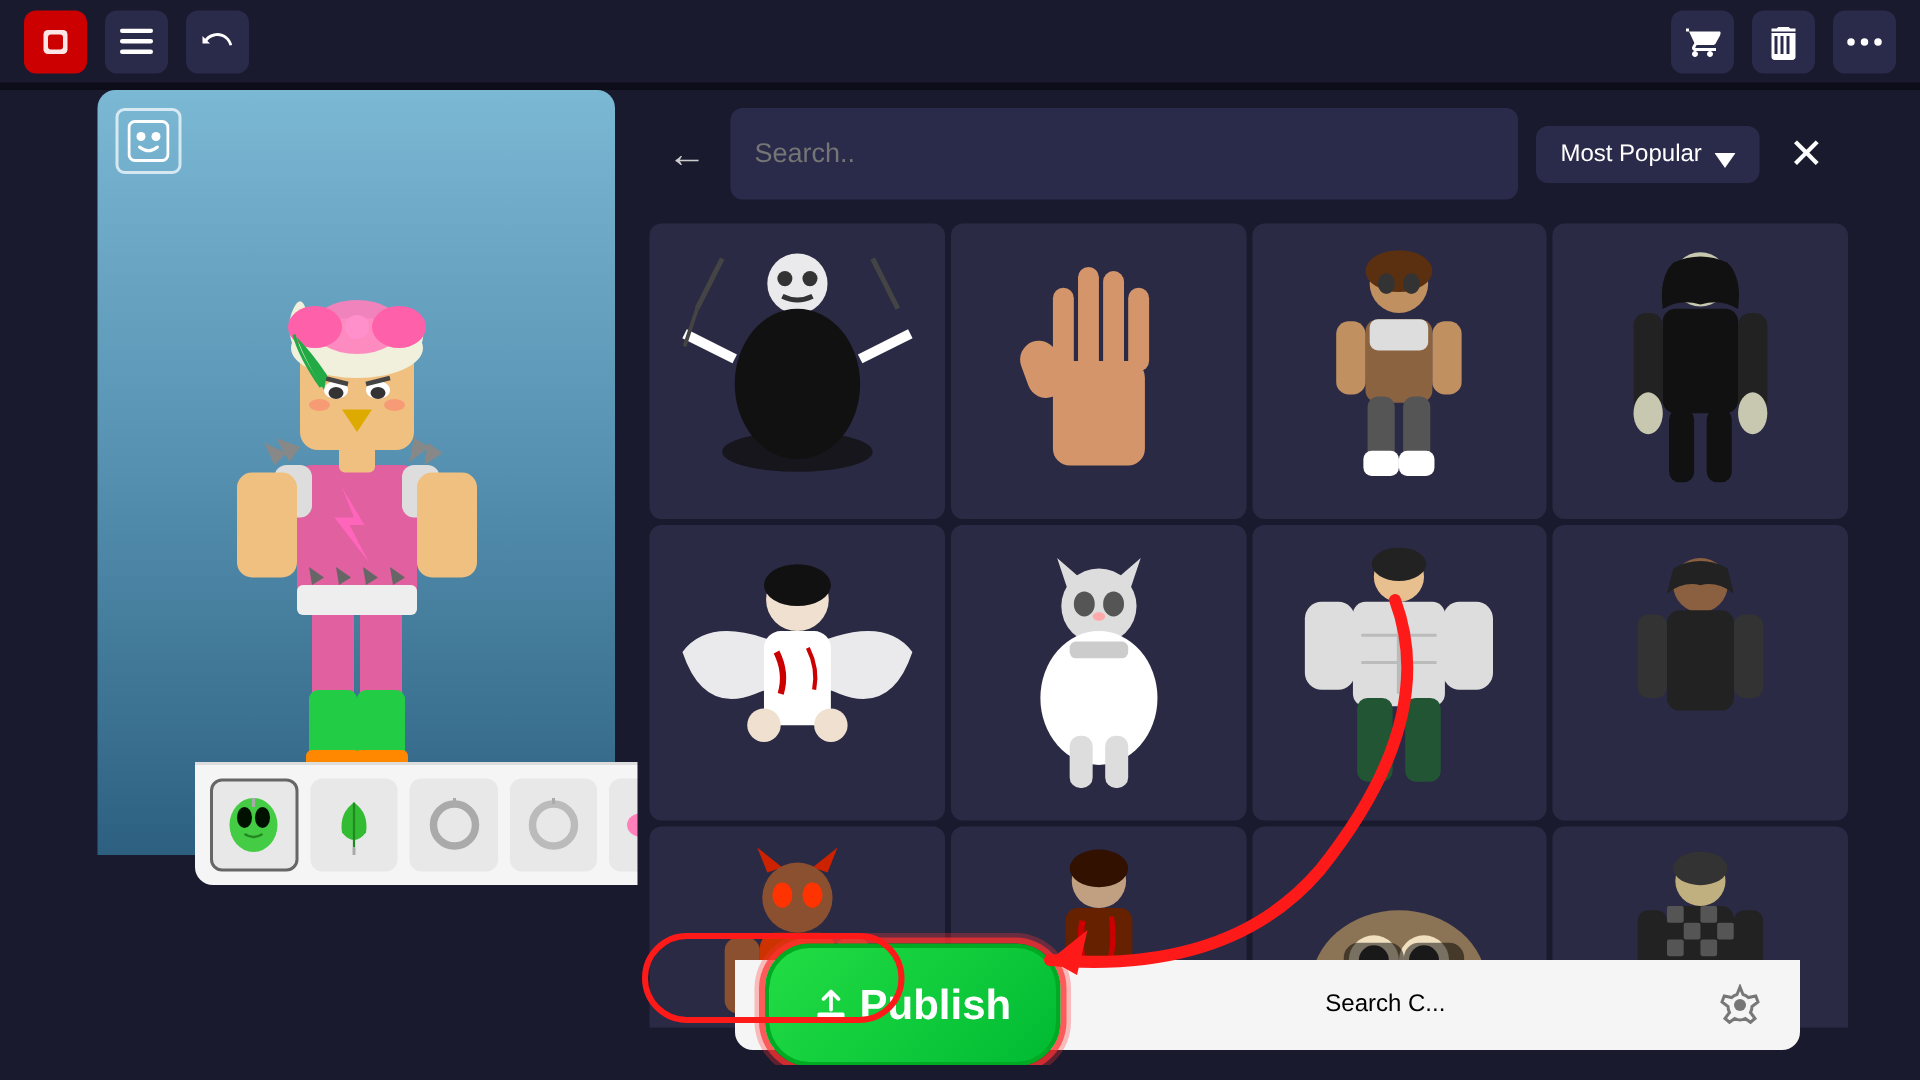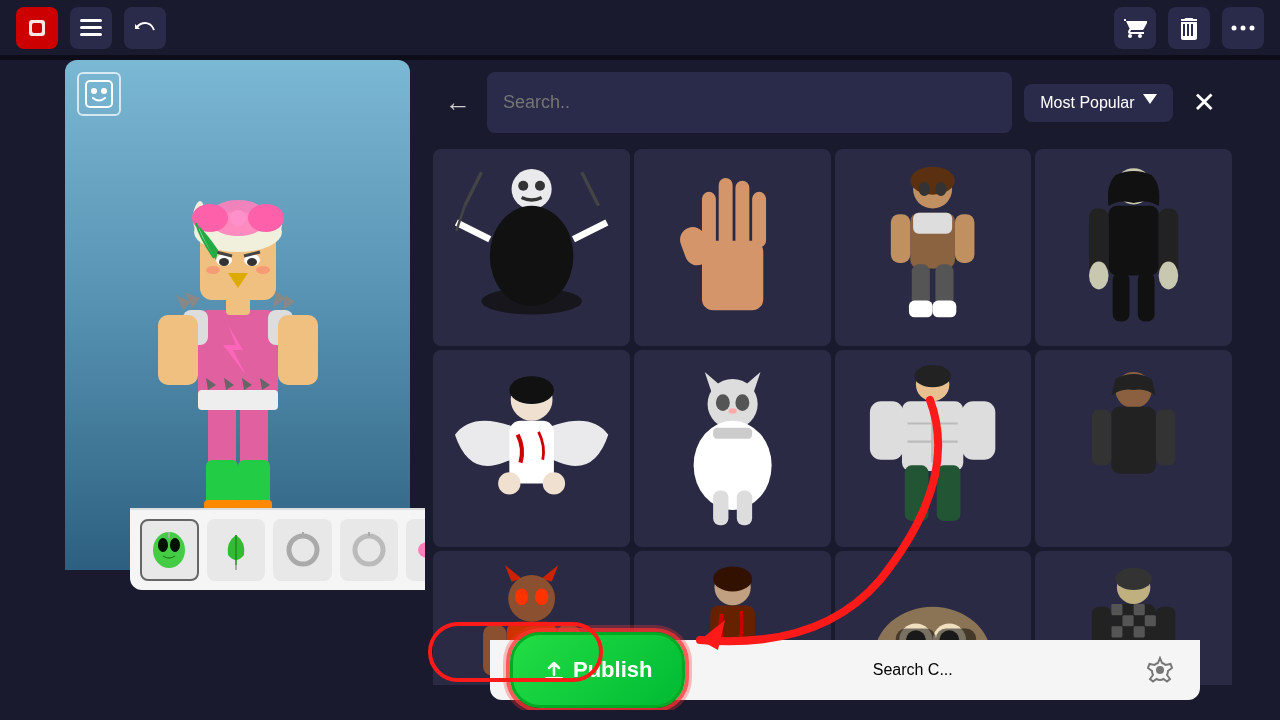--- a/index.html
+++ b/index.html
@@ -143,21 +143,21 @@
     .search-input-wrapper input {
       background: transparent;
       border: none;
       outline: none;
       color: #888;
       font-size: 18px;
       width: 100%;
     }
     .sort-btn {
       display: flex;
-      align-items: flex-start;
+      align-items: flex-end;
       gap: 8px;
       background: #2a2a4a;
       border: none;
       border-radius: 8px;
       padding: 10px 16px;
       color: white;
       font-size: 16px;
       cursor: pointer;
     }
     .close-btn {
@@ -206,25 +206,25 @@
       justify-content: space-between;
       padding: 0 20px;
       border-radius: 0 0 12px 12px;
     }
     .publish-btn {
       background: linear-gradient(135deg, #22dd44, #00bb33);
       border: 3px solid #00aa22;
       border-radius: 30px;
       padding: 22px 30px;
       color: white;
-      font-size: 22px;
+      font-size: 28px;
       font-weight: bold;
       cursor: pointer;
       display: flex;
-      align-items: flex-end;
+      align-items: center;
       gap: 8px;
       box-shadow: 0 0 0 4px rgba(255,50,50,0.7), 0 0 0 7px rgba(255,50,50,0.3);
     }
     .settings-btn {
       width: 40px;
       height: 40px;
       display: flex;
       align-items: center;
       justify-content: center;
       cursor: pointer;

